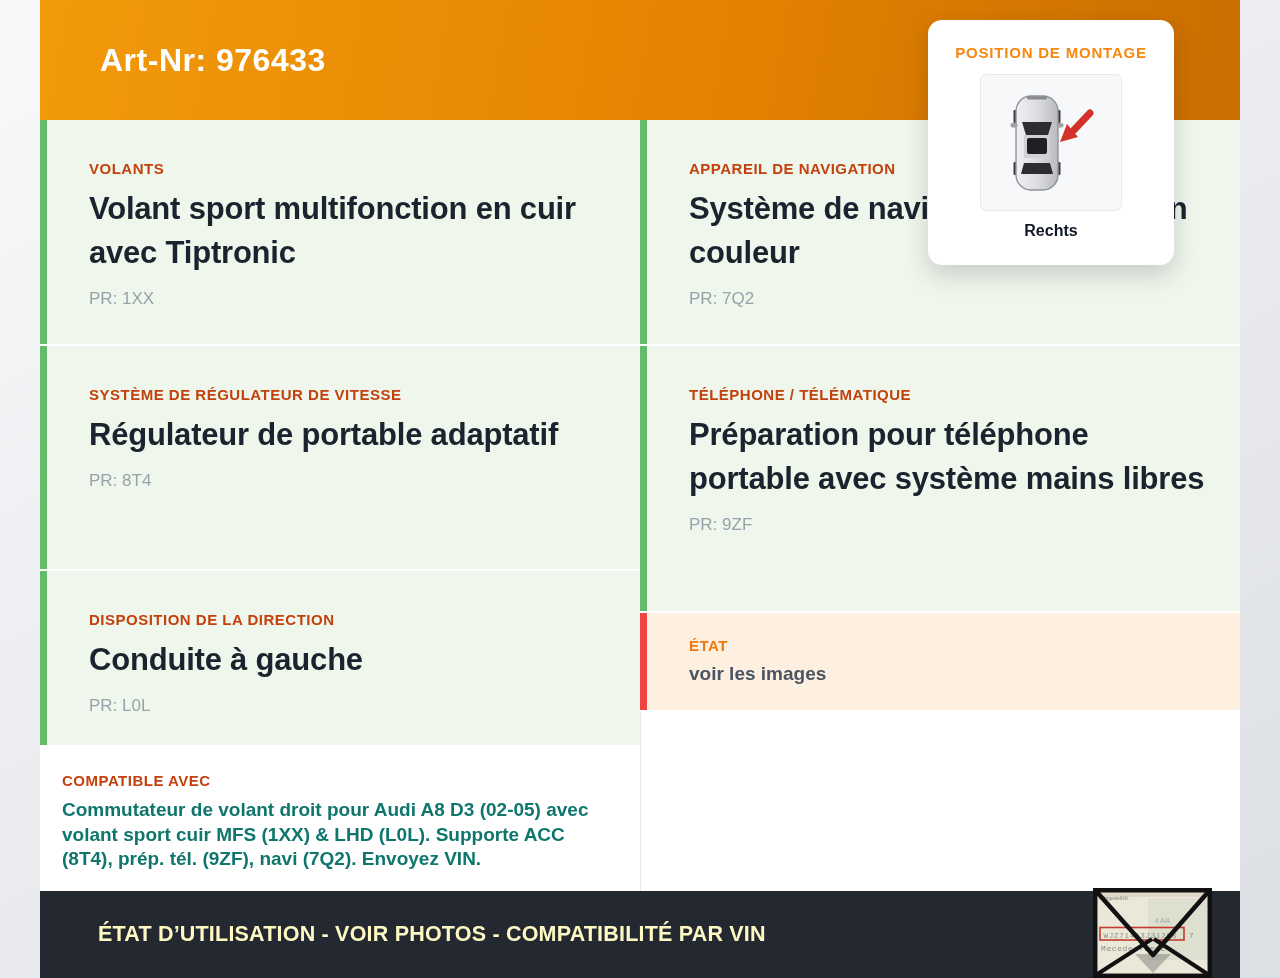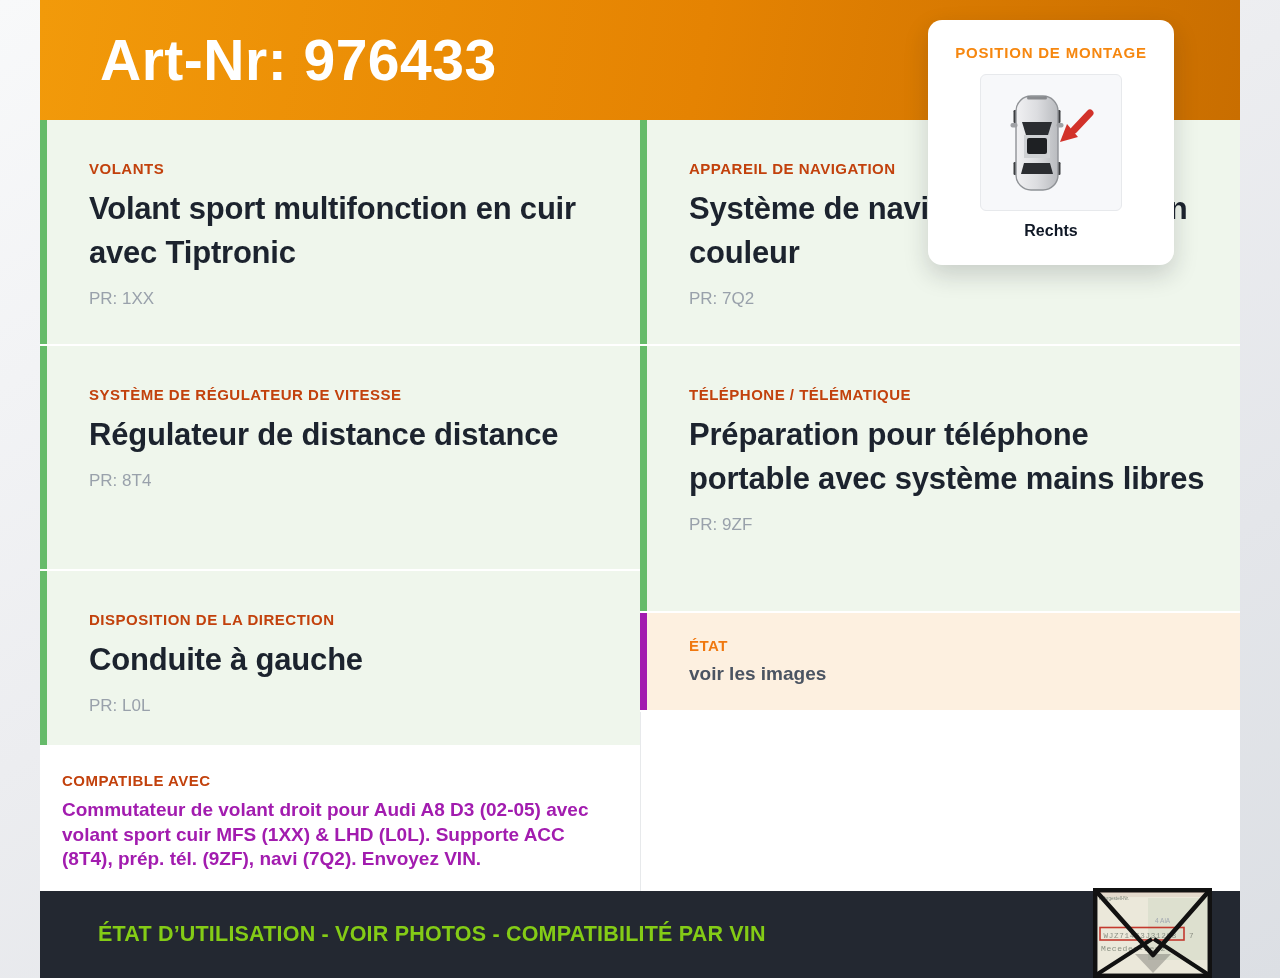--- a/index.html
+++ b/index.html
@@ -6,37 +6,37 @@
   body{
     width:1280px;height:978px;position:relative;overflow:hidden;
     background:linear-gradient(150deg,#f8f9fa 0%,#ecedf0 45%,#dcdfe4 100%);
     font-family:"Liberation Sans",sans-serif;
   }
   .content{position:absolute;left:40px;top:0;width:1200px;height:978px;background:#ffffff;}
   .banner{
     height:120px;box-sizing:border-box;display:flex;align-items:center;padding-left:60px;
     background:linear-gradient(100deg,#f29a0a 0%,#e58302 55%,#c96e00 100%);
   }
-  .banner h1{margin:0;color:#ffffff;font-size:57px;font-weight:800;letter-spacing:.5px;}
+  .banner h1{margin:0;color:#ffffff;font-size:32px;font-weight:800;letter-spacing:.5px;}
   .grid{display:flex;height:771px;}
   .col{width:600px;display:flex;flex-direction:column;}
   .card{box-sizing:border-box;margin-bottom:2px;}
   .feature{background:#eff6ec;border-left:7px solid #66bb6a;padding:40px 34px 0 42px;}
   .h224{height:224px}.h223{height:223px}.h174{height:174px}.h265{height:265px}.h97{height:97px}
   .label{font-size:15px;font-weight:700;color:#c2410c;letter-spacing:.5px;}
   .title{font-size:31px;font-weight:700;color:#1c232e;line-height:1.42;margin-top:10px;letter-spacing:-.2px;}
   .pr{font-size:17px;color:#99a1ab;margin-top:14px;}
-  .etat{background:#fdf0e0;border-left:7px solid #a21caf;padding:24px 34px 0 42px;}
+  .etat{background:#fdf0e0;border-left:7px solid #ef4444;padding:24px 34px 0 42px;}
   .etat .label{color:#f0780f;}
   .etat .value{font-size:19px;font-weight:700;color:#4b5462;margin-top:9px;}
   .compatible{background:#ffffff;flex:1;padding:25px 38px 15px 22px;box-sizing:border-box;margin-bottom:0;}
-  .compatible .text{font-size:19px;font-weight:700;color:#a21caf;line-height:24.5px;margin-top:9px;}
+  .compatible .text{font-size:19px;font-weight:700;color:#0f766e;line-height:24.5px;margin-top:9px;}
   .filler{flex:1;background:#ffffff;border-left:1px solid #e7e9eb;}
   .bar{height:87px;background:#232831;display:flex;align-items:center;padding-left:58px;box-sizing:border-box;}
-  .bar .footer-text{color:#84cc16;font-size:21.5px;font-weight:700;letter-spacing:.2px;}
+  .bar .footer-text{color:#fef9c3;font-size:21.5px;font-weight:700;letter-spacing:.2px;}
   .position-card{
     position:absolute;left:928px;top:20px;width:246px;height:245px;background:#ffffff;
     border-radius:14px;box-shadow:0 10px 24px rgba(30,30,40,.18);z-index:20;text-align:center;
   }
   .pos-title{margin-top:24px;font-size:15px;font-weight:800;color:#f6870f;letter-spacing:.8px;}
   .pos-imgbox{
     width:140px;height:135px;margin:13px auto 0;background:#f7f8fa;border:1px solid #e7e9ec;
     border-radius:6px;display:flex;align-items:center;justify-content:center;
   }
   .pos-value{margin-top:11px;font-size:16px;font-weight:700;color:#101826;}
@@ -56,21 +56,21 @@
     <div class="col">
 
       <section class="card feature h224">
         <div class="label">VOLANTS</div>
         <div class="title">Volant sport multifonction en cuir avec Tiptronic</div>
         <div class="pr">PR: 1XX</div>
       </section>
 
       <section class="card feature h223">
         <div class="label">SYSTÈME DE RÉGULATEUR DE VITESSE</div>
-        <div class="title">Régulateur de distance distance</div>
+        <div class="title">Régulateur de portable adaptatif</div>
         <div class="pr">PR: 8T4</div>
       </section>
 
       <section class="card feature h174">
         <div class="label">DISPOSITION DE LA DIRECTION</div>
         <div class="title">Conduite à gauche</div>
         <div class="pr">PR: L0L</div>
       </section>
 
       <section class="card compatible">

